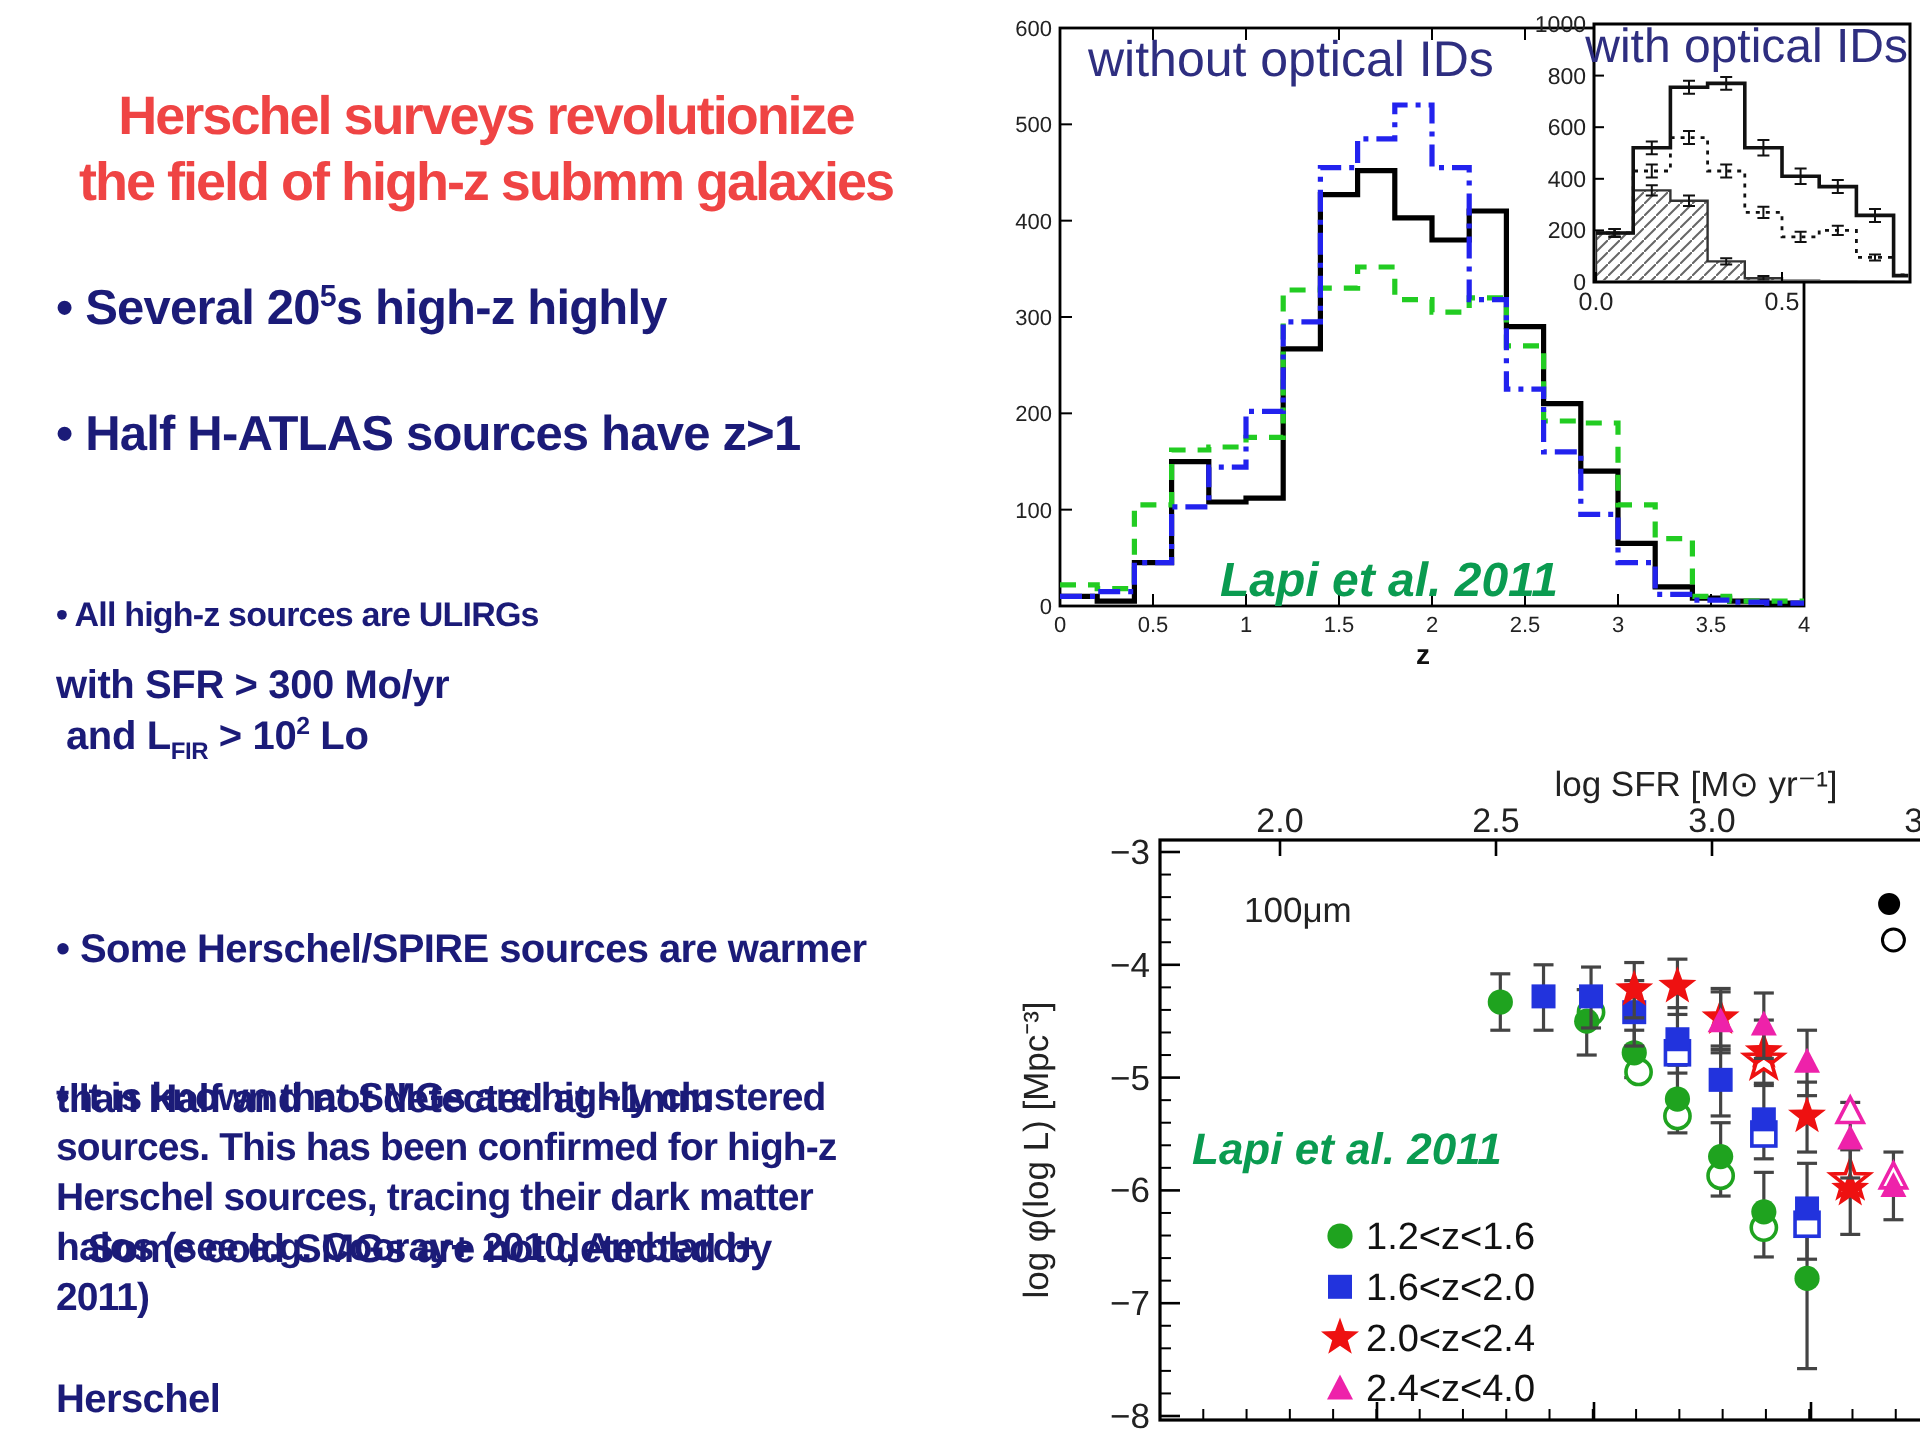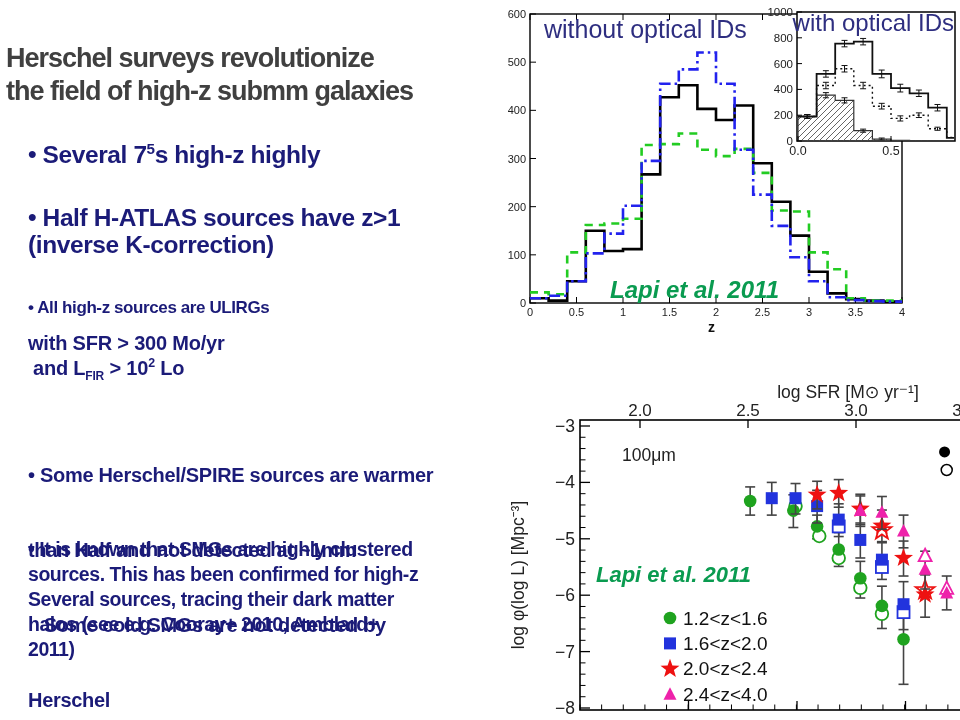--- a/index.html
+++ b/index.html
@@ -1,20 +1,20 @@
 <!DOCTYPE html>
 <html><head>
 <meta charset="utf-8">
 <style>
   html,body{margin:0;padding:0}
   body{width:960px;height:720px;position:relative;background:#fff;overflow:hidden;
        font-family:"Liberation Sans",sans-serif;}
   .tx{position:absolute;font-weight:bold;color:#1b1b78}
   #title{left:6px;top:42px;width:474px;font-size:27px;line-height:33px;letter-spacing:-1px;
-         color:#404040;text-align:left}
+         color:#ef4444;text-align:center}
   #b1{left:28px;top:140px;font-size:24.5px;letter-spacing:-0.4px}
   #b2{left:28px;top:205px;font-size:24.5px;line-height:26.5px;letter-spacing:-0.4px}
   #b3{left:28px;top:298px;font-size:17px;letter-spacing:-0.4px}
   #sfr{left:28px;top:332px;font-size:20px;letter-spacing:-0.2px}
   #lfir{left:33px;top:356px;font-size:20px;letter-spacing:-0.2px}
   #b4{left:28px;top:413px;font-size:20px;line-height:25px;letter-spacing:-0.3px;white-space:pre}
   #b5{left:28px;top:537px;font-size:19.5px;line-height:25px;letter-spacing:-0.45px}
   sup{font-size:0.62em}
   sub{font-size:0.6em}
   svg{position:absolute}
@@ -27,42 +27,41 @@
   .axlab{fill:#222;font-size:17.5px}
 </style>
 </head>
 <body>
 
 <div id="title" class="tx">
   <div>Herschel surveys revolutionize</div>
   <div>the field of high-z submm galaxies</div>
 </div>
 
-<div id="b1" class="tx"><span>• Several 7</span><sup>5</sup><span>s high-z highly</span></div>
+<div id="b1" class="tx"><span>• Several 20</span><sup>5</sup><span>s high-z highly</span></div>
 
 <div id="b2" class="tx">
   <div>• Half H-ATLAS sources have z&gt;1</div>
-  <div>(inverse K-correction)</div>
 </div>
 
 <div id="b3" class="tx">• All high-z sources are ULIRGs</div>
 <div id="sfr" class="tx">with SFR &gt; 300 Mo/yr</div>
 <div id="lfir" class="tx"><span>and L</span><sub>FIR</sub><span> &gt; 10</span><sup>2</sup><span> Lo</span></div>
 
 <div id="b4" class="tx">
   <div>• Some Herschel/SPIRE sources are warmer</div>
   <div>than Half and not detected at ~1mm</div>
   <div>   Some cold SMGs are not detected by</div>
   <div>Herschel</div>
 </div>
 
 <div id="b5" class="tx">
   <div>• It is known that SMGs are highly clustered</div>
   <div>sources. This has been confirmed for high-z</div>
-  <div>Several sources, tracing their dark matter</div>
+  <div>Herschel sources, tracing their dark matter</div>
   <div>halos (see e.g. Cooray+ 2010, Amblard+</div>
   <div>2011)</div>
 </div>
 
 <svg id="svgA" width="480" height="345" style="left:480px;top:0">
   <g id="gA">
       <rect x="50" y="14" width="372" height="289" fill="none" stroke="#000" stroke-width="1.4"></rect>
       <line x1="50" y1="303" x2="50" y2="297" stroke="#000" stroke-width="1"></line>
       <line x1="50" y1="14" x2="50" y2="20" stroke="#000" stroke-width="1"></line>
       <text x="50" y="316" font-size="11" text-anchor="middle" fill="#222">0</text>

